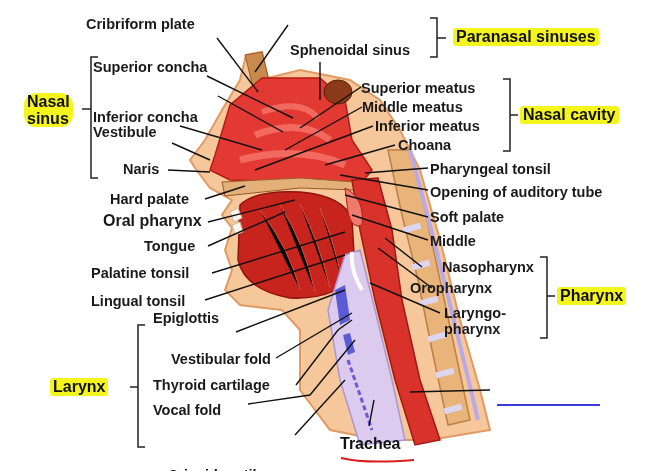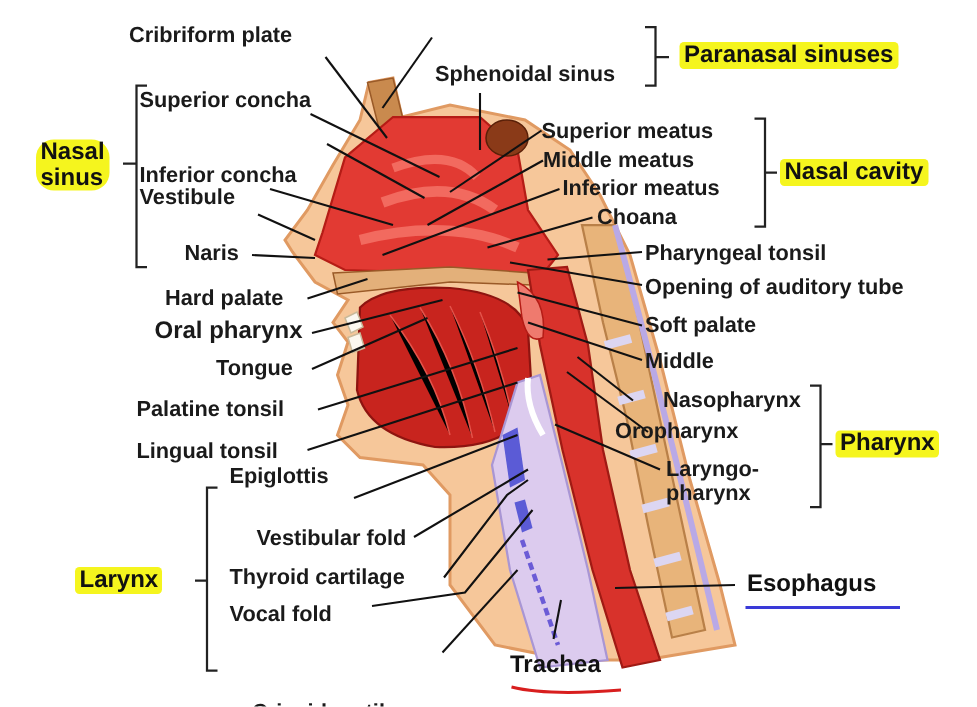--- a/index.html
+++ b/index.html
@@ -152,15 +152,14 @@
     <div>Laryngo-</div>
     <div>pharynx</div>
   </div>
 
   <div class="lbl" style="left:153px;top:310px;">Epiglottis</div>
   <div class="lbl" style="left:159px;top:351px;margin-left:12px;">Vestibular fold</div>
   <div class="lbl" style="left:153px;top:377px;">Thyroid cartilage</div>
   <div class="lbl" style="left:153px;top:402px;">Vocal fold</div>
   <div class="lbl" style="left:168px;top:427px;margin-top:40px;">Cricoid cartilage</div>
 
-  <div class="ul" style="left:498px;top:381px;">Esophagus</div>
   <div class="ul" style="left:340px;top:435px;">Trachea</div>
 </div>
 
 </body></html>

